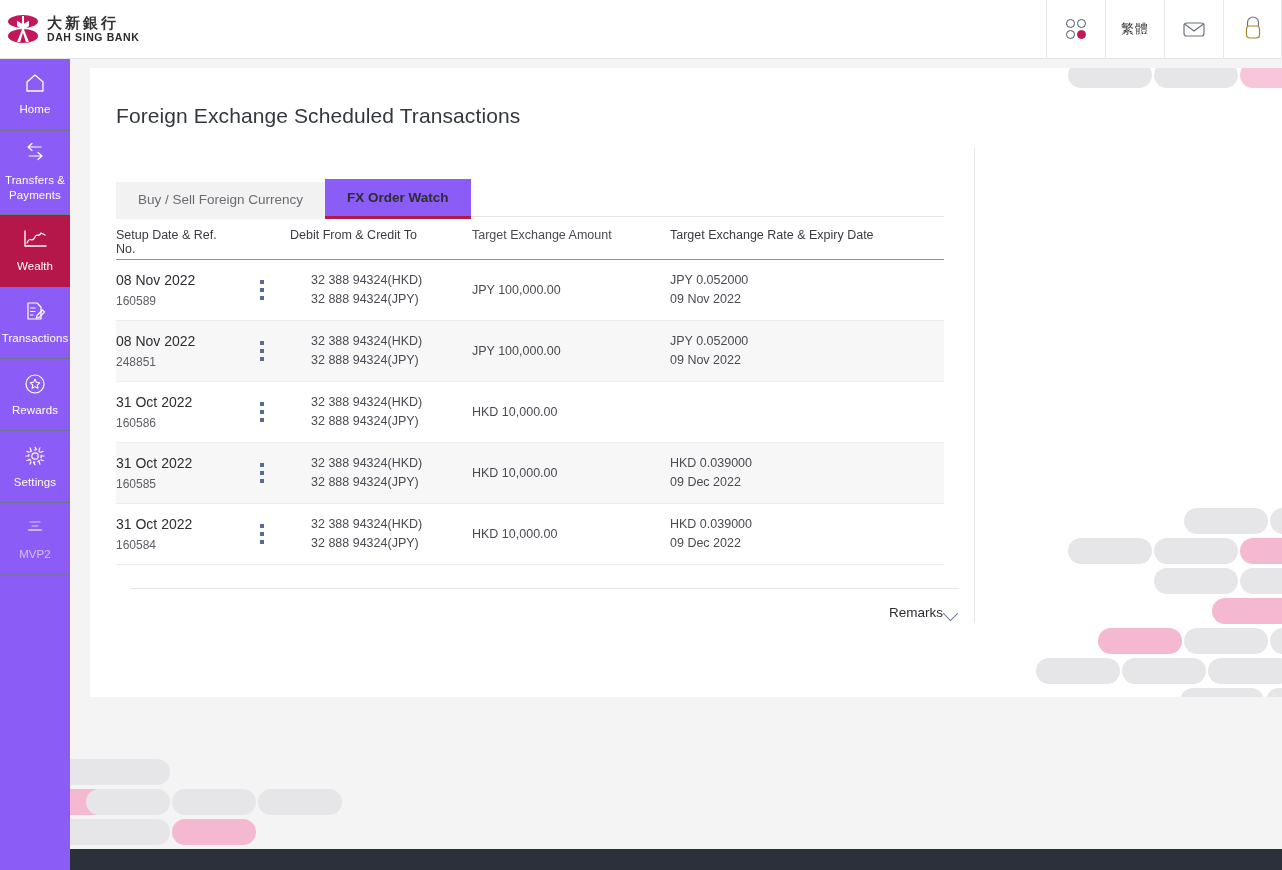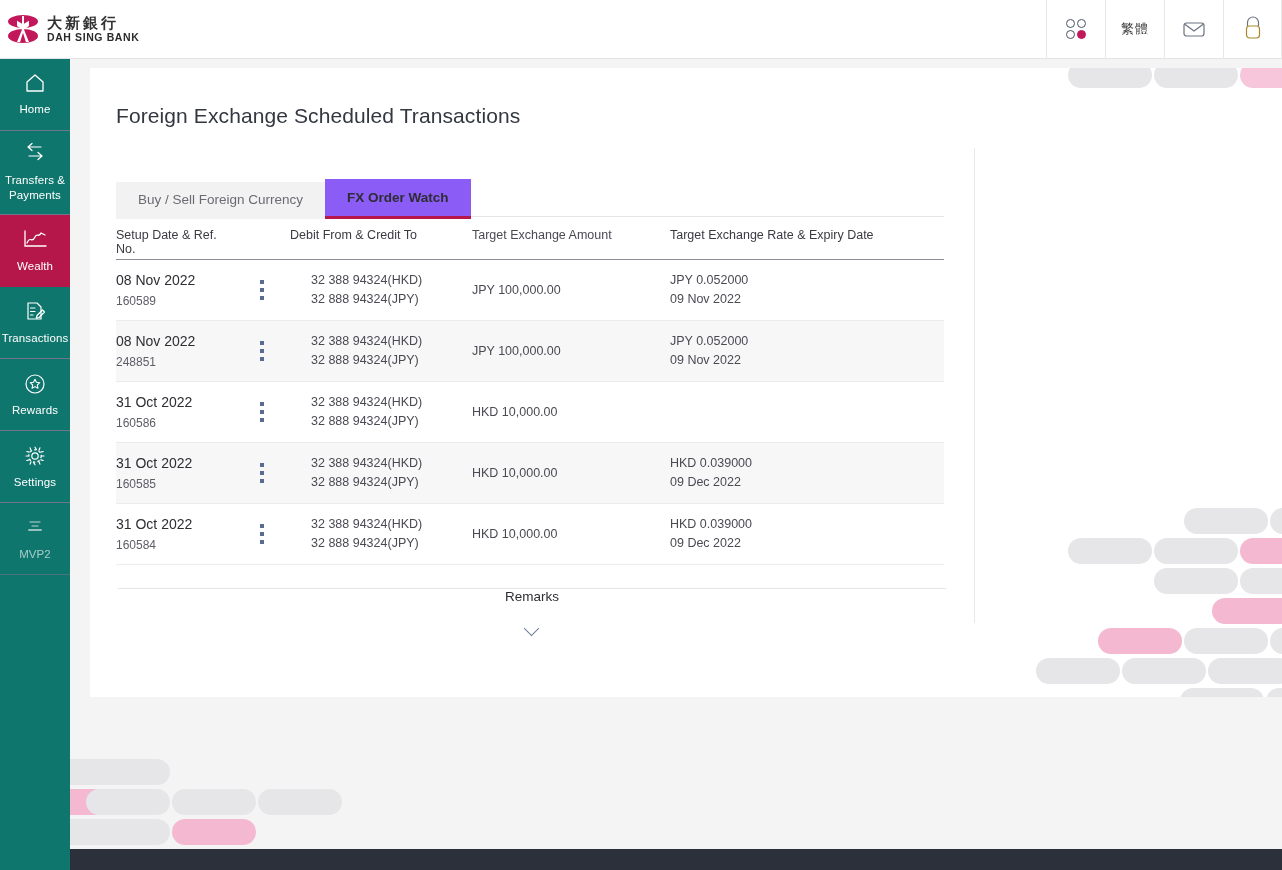--- a/index.html
+++ b/index.html
@@ -59,21 +59,21 @@
   }
   .dots-icon i:nth-child(1) { top: 2px; left: 2px; }
   .dots-icon i:nth-child(2) { top: 2px; left: 13px; }
   .dots-icon i:nth-child(3) { top: 13px; left: 2px; }
   .dots-icon i:nth-child(4) { top: 13px; left: 13px; background: #c2185b; border-color: #c2185b; }
 
   
   .sidebar {
     position: absolute; top: 59px; left: 0;
     width: 70px; height: 811px;
-    background: #0f766e;
+    background: #8b5cf6;
     z-index: 35;
   }
   .side-item {
     position: relative;
     width: 70px; min-height: 72px;
     display: flex; flex-direction: column;
     align-items: center; justify-content: center;
     color: #ffffff; cursor: pointer;
     padding: 10px 2px 11px;
     border-bottom: 1px solid #6d7789;
@@ -178,25 +178,25 @@
   .c1 .cell-line2 { font-size: 12px; color: #5d5d66; }
   .c2 .cell-line1, .c2 .cell-line2 { color: #4a4a53; font-size: 12.5px; margin-left: 21px; }
   .c3 { color: #4a4a53; }
   .c4 .cell-line1, .c4 .cell-line2 { color: #4a4a53; }
 
   .kebab { display: flex; flex-direction: column; gap: 4px; cursor: pointer; padding: 4px; }
   .kebab span { width: 4px; height: 4px; background: #5a6b92; display: block; }
 
   
   .remarks {
-    position: absolute; top: 520px; left: 28px;
+    position: absolute; top: 520px; left: 41px;
     width: 828px; height: 48px;
-    display: flex; align-items: center; justify-content: space-between;
+    display: flex; align-items: center; justify-content: flex-end;
     border-top: 1px solid #e6e6e9;
-    cursor: pointer; z-index: 4; flex-direction: column;
+    cursor: pointer; z-index: 4;
   }
   .remarks-label { font-size: 13.5px; color: #2d2d33; }
   .chev { width: 16px; height: 16px; position: relative; }
   .chev::before {
     content: ""; position: absolute; left: 2px; top: 3px;
     width: 10px; height: 10px;
     border-right: 1.6px solid #6d7a96;
     border-bottom: 1.6px solid #6d7a96;
     transform: rotate(45deg);
   }

